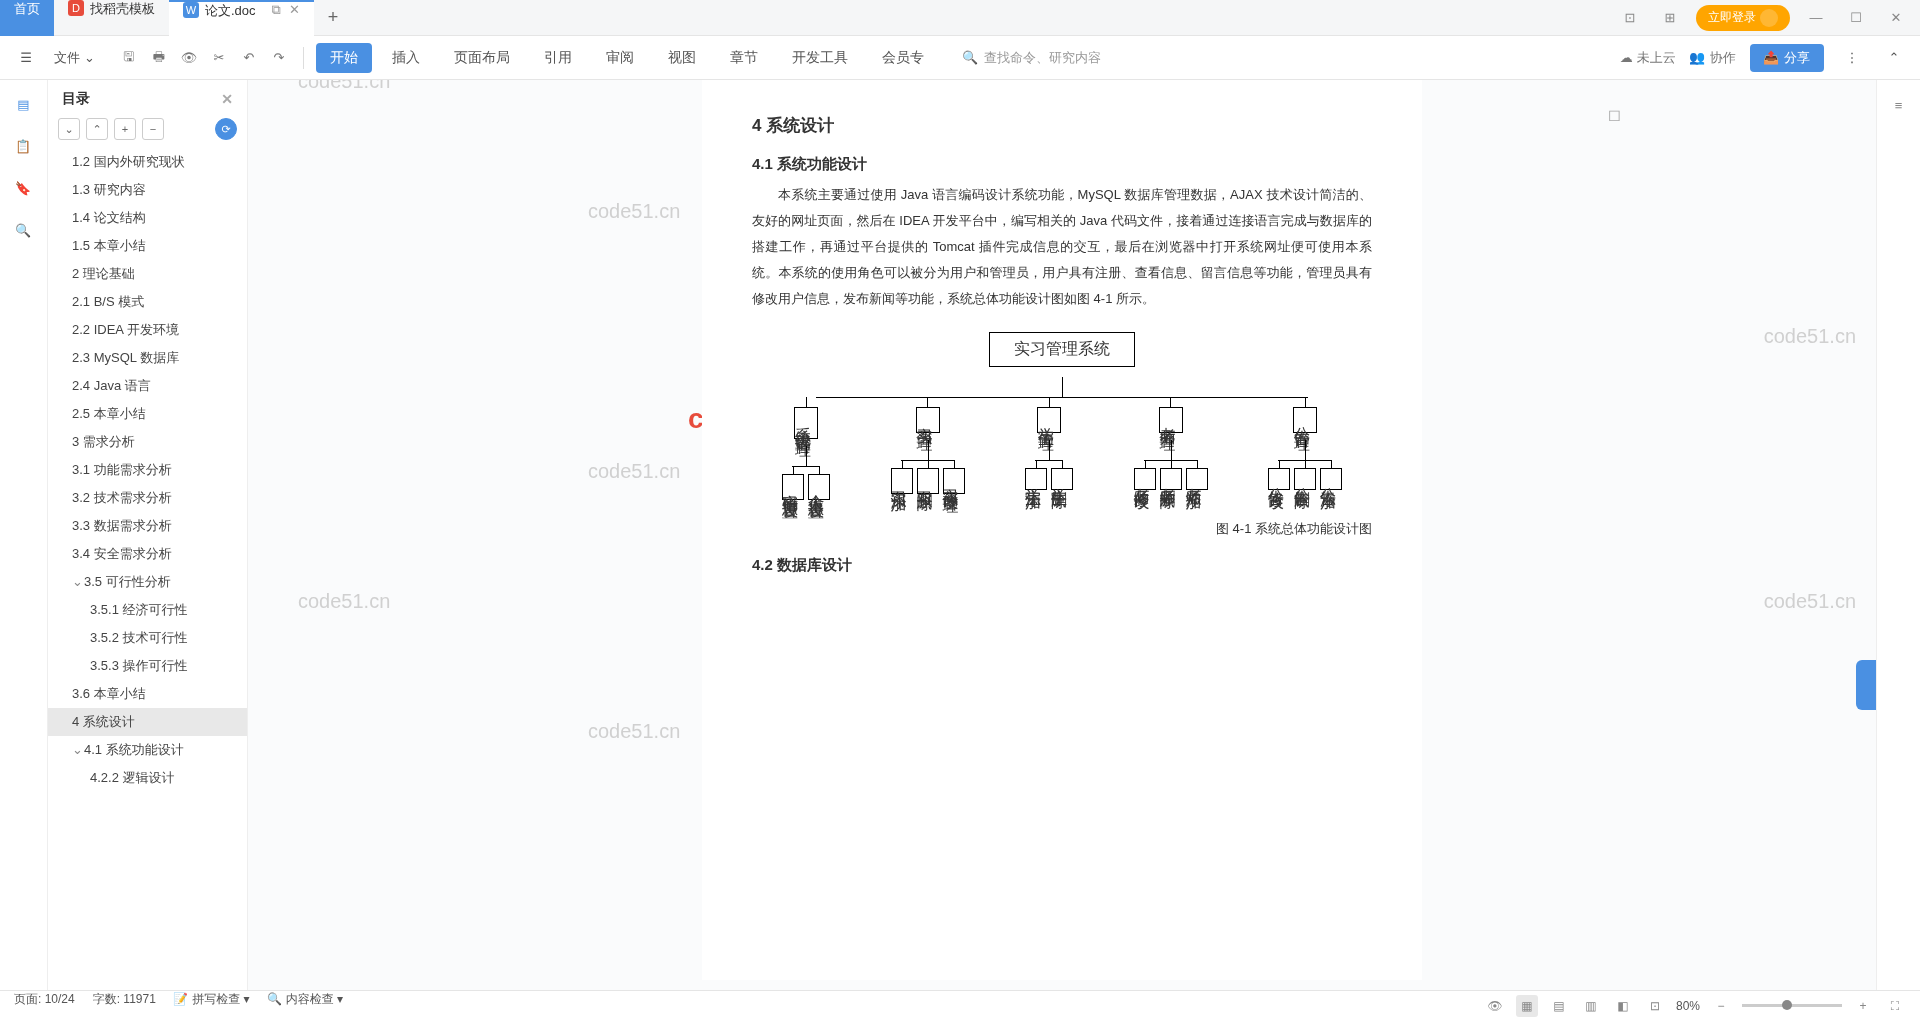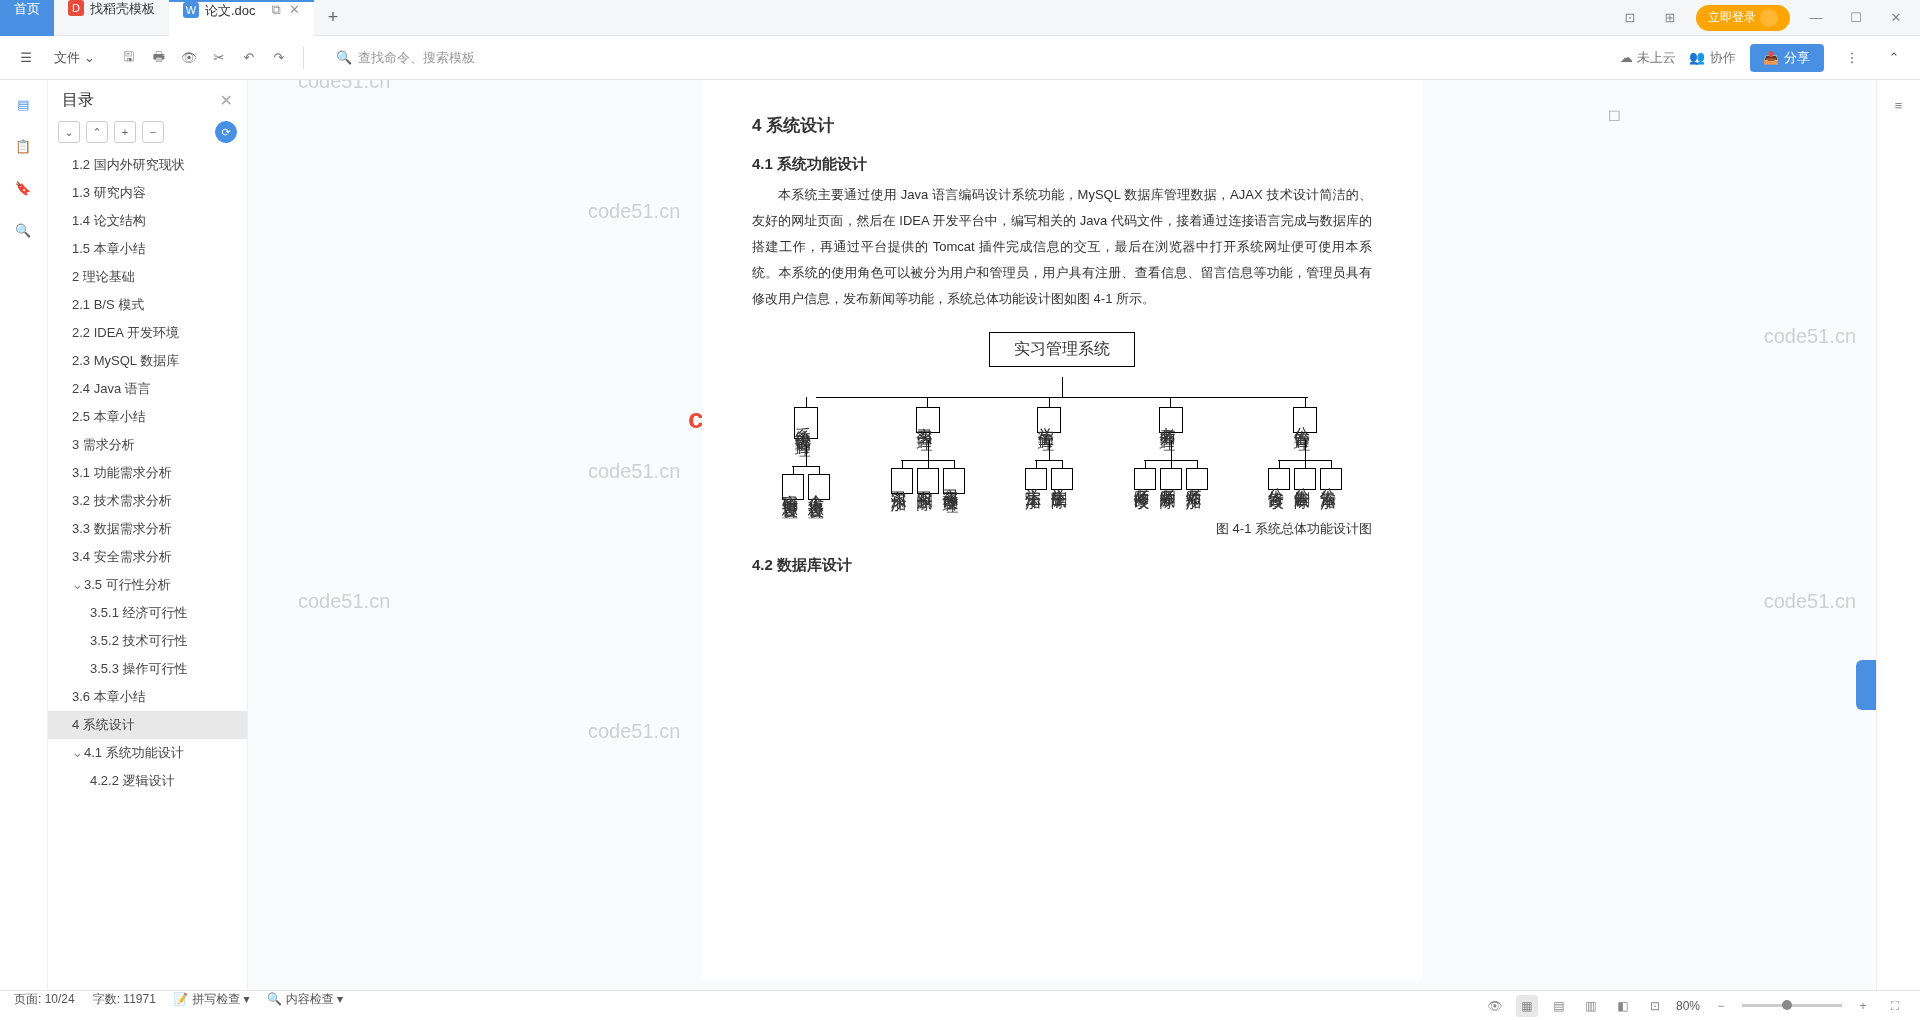--- a/index.html
+++ b/index.html
@@ -30,21 +30,21 @@
 .rtab.active{background:#4a90e2;color:#fff}
 .search-box{margin-left:20px;display:flex;align-items:center;gap:6px;color:#999;font-size:13px}
 .ribbon-right{display:flex;align-items:center;gap:14px}
 .cloud-btn{display:flex;align-items:center;gap:4px;color:#777;font-size:13px}
 .share-btn{background:#4a90e2;color:#fff;padding:5px 14px;border-radius:4px;display:flex;align-items:center;gap:4px;font-size:13px}
 .main{flex:1;display:flex;overflow:hidden}
 .left-rail{width:48px;background:#fff;border-right:1px solid #eee;display:flex;flex-direction:column;align-items:center;padding-top:12px;gap:18px}
 .rail-icon{width:24px;height:24px;display:flex;align-items:center;justify-content:center;color:#888}
 .rail-icon.active{color:#4a90e2}
 .outline{width:200px;border-right:1px solid #eee;display:flex;flex-direction:column}
-.outline-hdr{display:flex;align-items:center;padding:10px 14px;font-size:16px;font-weight:normal}
+.outline-hdr{display:flex;align-items:center;padding:10px 14px;font-size:14px;font-weight:bold}
 .outline-hdr .close-x{margin-left:auto;color:#aaa;cursor:pointer}
 .outline-tools{display:flex;gap:6px;padding:0 10px 8px;align-items:center}
 .ot-btn{width:22px;height:22px;border:1px solid #ccc;border-radius:3px;display:flex;align-items:center;justify-content:center;font-size:11px;color:#666}
 .ot-btn.blue{background:#4a90e2;border-color:#4a90e2;color:#fff;border-radius:50%;margin-left:auto}
 .outline-list{flex:1;overflow-y:auto;font-size:13px}
 .ol-item{padding:5px 10px 5px 24px;cursor:pointer;white-space:nowrap;overflow:hidden;text-overflow:ellipsis;color:#444}
 .ol-item.l2{padding-left:24px}
 .ol-item.l3{padding-left:42px}
 .ol-item.active{background:#e8e8e8}
 .ol-item .chev{display:inline-block;width:12px;color:#888}
@@ -120,21 +120,32 @@
     <span class="file-btn"><span>文件</span> ⌄</span>
     <div class="qat">
       <span class="qat-icon">🖫</span>
       <span class="qat-icon">🖶</span>
       <span class="qat-icon">👁</span>
       <span class="qat-icon">✂</span>
       <span class="qat-icon">↶</span>
       <span class="qat-icon">↷</span>
     </div>
     <div class="divider"></div>
-    <div class="search-box">🔍 <span>查找命令、搜索模板</span></div>
+    <div class="ribbon-tabs">
+      <div class="rtab active">开始</div>
+      <div class="rtab">插入</div>
+      <div class="rtab">页面布局</div>
+      <div class="rtab">引用</div>
+      <div class="rtab">审阅</div>
+      <div class="rtab">视图</div>
+      <div class="rtab">章节</div>
+      <div class="rtab">开发工具</div>
+      <div class="rtab">会员专</div>
+    </div>
+    <div class="search-box">🔍 <span>查找命令、研究内容</span></div>
     <div class="spacer"></div>
     <div class="ribbon-right">
       <span class="cloud-btn">☁ <span>未上云</span></span>
       <span class="cloud-btn">👥 <span>协作</span></span>
       <span class="share-btn">📤 <span>分享</span></span>
       <span class="menu-btn">⋮</span>
       <span class="menu-btn">⌃</span>
     </div>
   </div>
 

